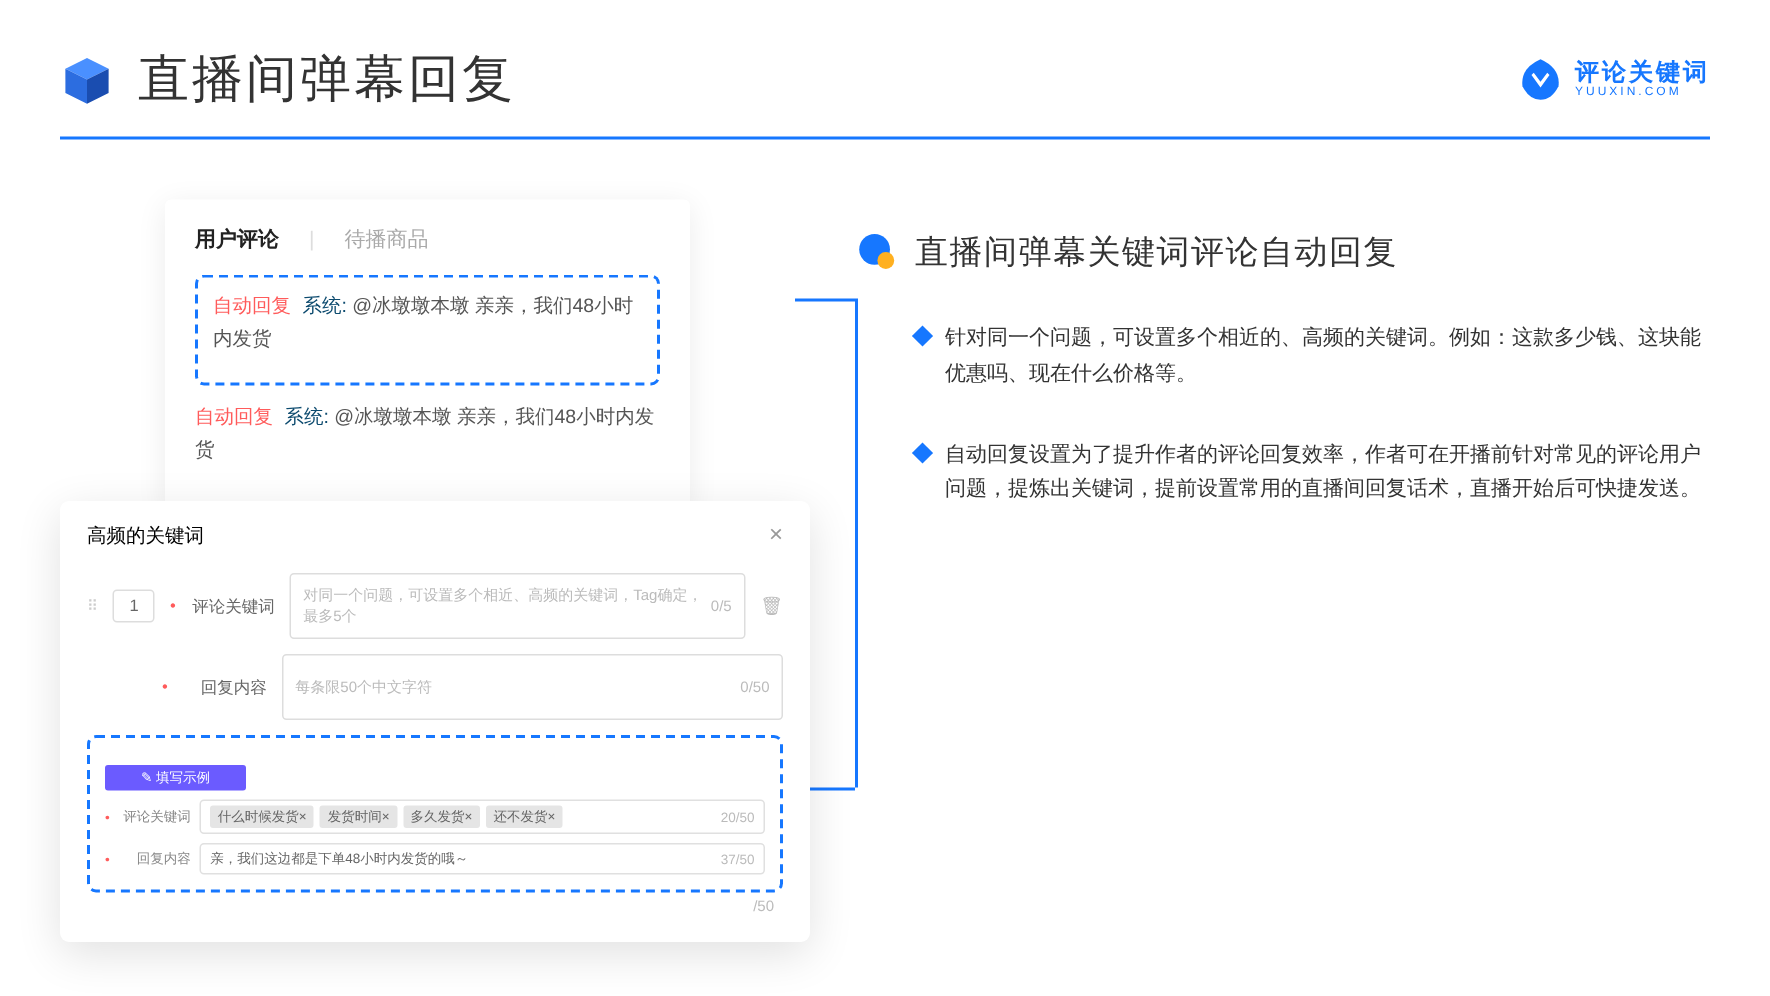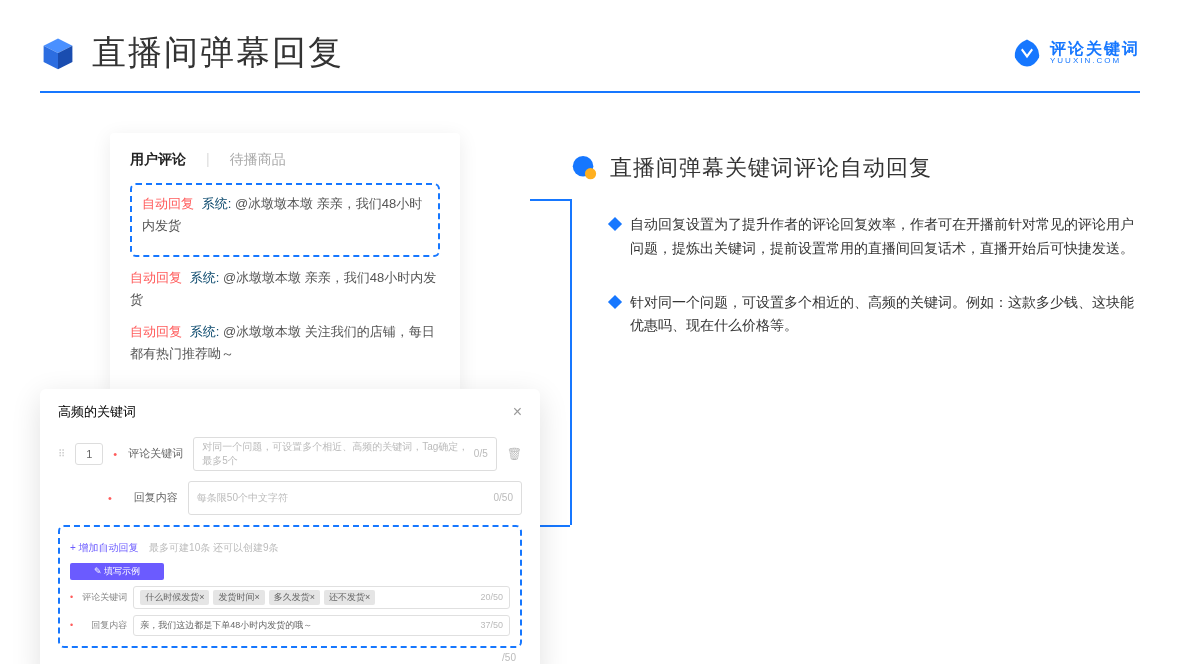--- a/index.html
+++ b/index.html
@@ -35,21 +35,21 @@
 
 
 .panel-settings { width: 500px; background: #fff; box-shadow: 0 8px 30px rgba(0,0,0,0.12); border-radius: 6px; margin-top: -5px; position: relative; z-index: 2; padding: 14px 18px 18px 18px; }
 .settings-header { display: flex; justify-content: space-between; align-items: center; font-size: 13px; margin-bottom: 16px; }
 .close-x { color: #999; font-size: 16px; }
 .form-row { display: flex; align-items: center; gap: 10px; margin-bottom: 10px; font-size: 11px; }
 .drag-handle { color: #ccc; font-size: 10px; }
 .num-box { width: 28px; height: 22px; border: 1px solid #ddd; border-radius: 3px; display: flex; align-items: center; justify-content: center; font-size: 11px; color: #666; }
 .req-dot { color: #ff5b5b; }
 .form-label { color: #666; width: 56px; text-align: right; }
-.form-input { flex: 1; height: 34px; border: 1px solid #ddd; border-radius: 3px; padding: 0 8px; font-size: 10px; color: #bbb; display: flex; align-items: center; justify-content: space-between; }
+.form-input { flex: 1; height: 44px; border: 1px solid #ddd; border-radius: 3px; padding: 0 8px; font-size: 10px; color: #bbb; display: flex; align-items: center; justify-content: space-between; }
 .input-count { color: #bbb; font-size: 10px; }
 .trash-icon { color: #bbb; font-size: 12px; }
 
 .highlight-box2 { border: 2px dashed #1677ff; border-radius: 6px; padding: 10px; margin-top: 8px; }
 .add-link { color: #6b5bff; font-size: 10px; }
 .add-hint { color: #bbb; font-size: 10px; margin-left: 6px; }
 .example-badge { display: inline-block; background: #6b5bff; color: #fff; font-size: 9px; padding: 2px 24px; border-radius: 2px; margin: 8px 0 6px 0; }
 .tag-row { display: flex; align-items: center; gap: 6px; font-size: 9px; }
 .tag-label { color: #888; width: 48px; text-align: right; }
 .tag-input { flex: 1; border: 1px solid #e0e0e0; border-radius: 3px; padding: 3px 6px; display: flex; align-items: center; gap: 4px; justify-content: flex-start; }
@@ -114,25 +114,20 @@
           <span class="comment-badge">自动回复</span>
           <span class="comment-system">系统:</span>
           <span>@冰墩墩本墩 亲亲，我们48小时内发货</span>
         </div>
       </div>
       <div class="comment-row">
         <span class="comment-badge">自动回复</span>
         <span class="comment-system">系统:</span>
         <span>@冰墩墩本墩 亲亲，我们48小时内发货</span>
       </div>
-      <div class="comment-row">
-        <span class="comment-badge">自动回复</span>
-        <span class="comment-system">系统:</span>
-        <span>@冰墩墩本墩 关注我们的店铺，每日都有热门推荐呦～</span>
-      </div>
     </div>
 
     <div class="panel-settings">
       <div class="settings-header">
         <span>高频的关键词</span>
         <span class="close-x">×</span>
       </div>
 
       <div class="form-row">
         <span class="drag-handle">⠿</span>
@@ -149,24 +144,20 @@
       <div class="form-row" style="padding-left:50px;">
         <span class="req-dot">•</span>
         <span class="form-label">回复内容</span>
         <div class="form-input">
           <span>每条限50个中文字符</span>
           <span class="input-count">0/50</span>
         </div>
       </div>
 
       <div class="highlight-box2">
-        <div>
-          <span class="add-link">+ 增加自动回复</span>
-          <span class="add-hint">最多可建10条 还可以创建9条</span>
-        </div>
         <div class="example-badge">✎ 填写示例</div>
 
         <div class="tag-row" style="margin-bottom:6px;">
           <span class="req-dot">•</span>
           <span class="tag-label">评论关键词</span>
           <div class="tag-input">
             <span class="tag">什么时候发货×</span>
             <span class="tag">发货时间×</span>
             <span class="tag">多久发货×</span>
             <span class="tag">还不发货×</span>
@@ -194,22 +185,22 @@
         <svg viewBox="0 0 30 30">
           <circle cx="14" cy="12" r="11" fill="#1677ff"></circle>
           <circle cx="22" cy="20" r="6" fill="#ffb020"></circle>
         </svg>
       </div>
       <div class="section-title">直播间弹幕关键词评论自动回复</div>
     </div>
 
     <div class="bullet-item">
       <div class="diamond"></div>
-      <div class="bullet-text">自动回复设置为了提升作者的评论回复效率，作者可在开播前针对常见的评论用户问题，提炼出关键词，提前设置常用的直播间回复话术，直播开始后可快捷发送。</div>
+      <div class="bullet-text">针对同一个问题，可设置多个相近的、高频的关键词。例如：这款多少钱、这块能优惠吗、现在什么价格等。</div>
     </div>
 
     <div class="bullet-item">
       <div class="diamond"></div>
-      <div class="bullet-text">针对同一个问题，可设置多个相近的、高频的关键词。例如：这款多少钱、这块能优惠吗、现在什么价格等。</div>
+      <div class="bullet-text">自动回复设置为了提升作者的评论回复效率，作者可在开播前针对常见的评论用户问题，提炼出关键词，提前设置常用的直播间回复话术，直播开始后可快捷发送。</div>
     </div>
   </div>
 
 </div>
 
 </body></html>

